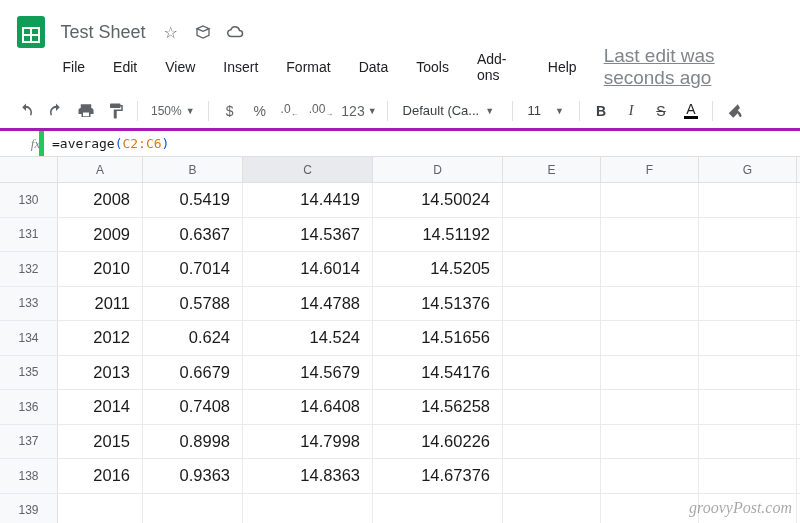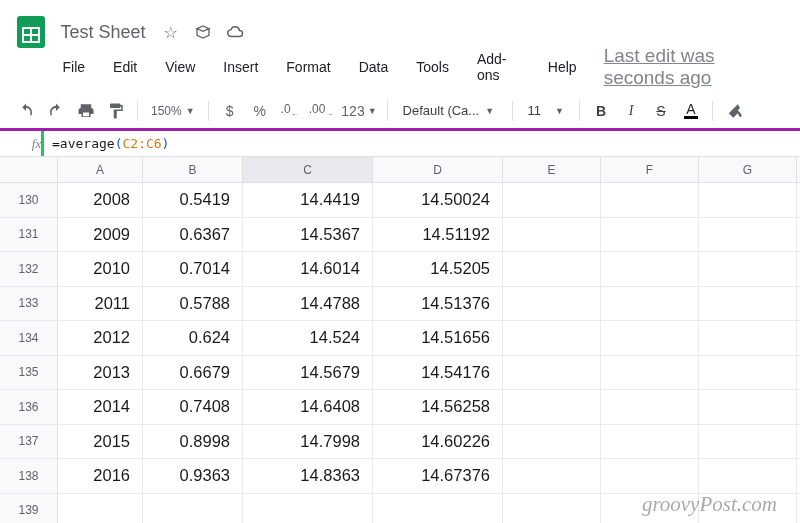--- a/index.html
+++ b/index.html
@@ -20,39 +20,39 @@
   
   .toolbar { display:flex; align-items:center; height:38px; border-bottom:3px solid #a21caf; padding:0 12px; gap:2px; margin-top:4px;}
   .tbtn { display:flex; align-items:center; justify-content:center; min-width:28px; height:28px; border-radius:2px; color:#5f6368; font-size:14px; cursor:pointer; padding:0 3px;}
   .sep { width:1px; height:20px; background:#e0e0e0; margin:0 5px; }
   .zoom { font-size:12px; color:#5f6368; display:flex; align-items:center; gap:4px; padding:0 6px;}
   .fontbox { font-size:13px; color:#3c4043; display:flex; align-items:center; gap:6px; padding:0 8px; min-width:110px;}
   .sizebox { font-size:13px; color:#3c4043; display:flex; align-items:center; gap:14px; padding:0 8px; }
   .caret { font-size:9px; color:#5f6368;}
   
   .fxbar { display:flex; align-items:center; height:26px; border-bottom:1px solid #e0e0e0; font-size:13px;}
-  .fxlabel { width:44px; text-align:center; color:#80868b; font-style:italic; font-family: Georgia, serif; border-right:3px solid #22c55e; height:100%; display:flex; align-items:center; justify-content:center;padding-left:32px;}
+  .fxlabel { width:44px; text-align:center; color:#80868b; font-style:italic; font-family: Georgia, serif; border-right:5px solid #22c55e; height:100%; display:flex; align-items:center; justify-content:center;padding-left:32px;}
   .fxinput { padding-left:8px; font-family: "Consolas","Menlo",monospace; color:#202124; }
   .fx-fn { color:#1a1a1a; }
   .fx-paren { color:#1155cc; }
   .fx-ref { color:#d67b0b; }
   
   .grid { display:flex; flex-direction:column; font-size:14px; font-family: Arial, sans-serif;}
   .colhdr { display:flex; height:26px; background:#f8f9fa; border-bottom:1px solid #e0e0e0;}
   .corner { width:58px; background:#f8f9fa; border-right:1px solid #e0e0e0;}
   .ch { flex:0 0 auto; display:flex; align-items:center; justify-content:center; color:#5f6368; font-size:12px; border-right:1px solid #e0e0e0; background:#f8f9fa;}
   .ch.sel { background:#e8eaed; }
   .ch.colA { width:85px; } .ch.colB { width:100px; } .ch.colC { width:130px; } .ch.colD { width:130px; }
   .ch.colE { width:98px; } .ch.colF { width:98px; } .ch.colG { width:98px; }
   .row { display:flex; height:34.5px; border-bottom:1px solid #e8eaed;}
   .rh { width:58px; background:#f8f9fa; border-right:1px solid #e0e0e0; display:flex; align-items:center; justify-content:center; color:#5f6368; font-size:12px;}
   .cell { flex:0 0 auto; border-right:1px solid #e8eaed; display:flex; align-items:center; justify-content:flex-end; padding-right:12px; font-size:16.5px; color:#1a1a1a;}
   .cell.colA { width:85px; } .cell.colB { width:100px; } .cell.colC { width:130px; } .cell.colD { width:130px;text-align:center; }
   .cell.colE { width:98px; } .cell.colF { width:98px; } .cell.colG { width:98px; }
-  .watermark { position:absolute; right:23px; bottom:6px; font-family: Georgia, serif; font-style:italic; font-size:21px; color:rgba(0,0,0,0.35); pointer-events:none;}
+  .watermark { position:absolute; right:8px; bottom:6px; font-family: Georgia, serif; font-style:italic; font-size:16px; color:rgba(0,0,0,0.35); pointer-events:none;}
   .tb-bold { font-weight:700; color:#3c4043;}
   .tb-italic { font-style:italic; font-family: Georgia, serif; color:#3c4043;}
   .tb-strike { text-decoration:line-through; color:#3c4043;}
   .tb-A { color:#202124; font-weight:500; border-bottom:3px solid #000; padding-bottom:0; line-height:1; display:inline-block; width:14px; text-align:center;}
 </style>
 </head>
 <body>
 
 <div class="app">
 

